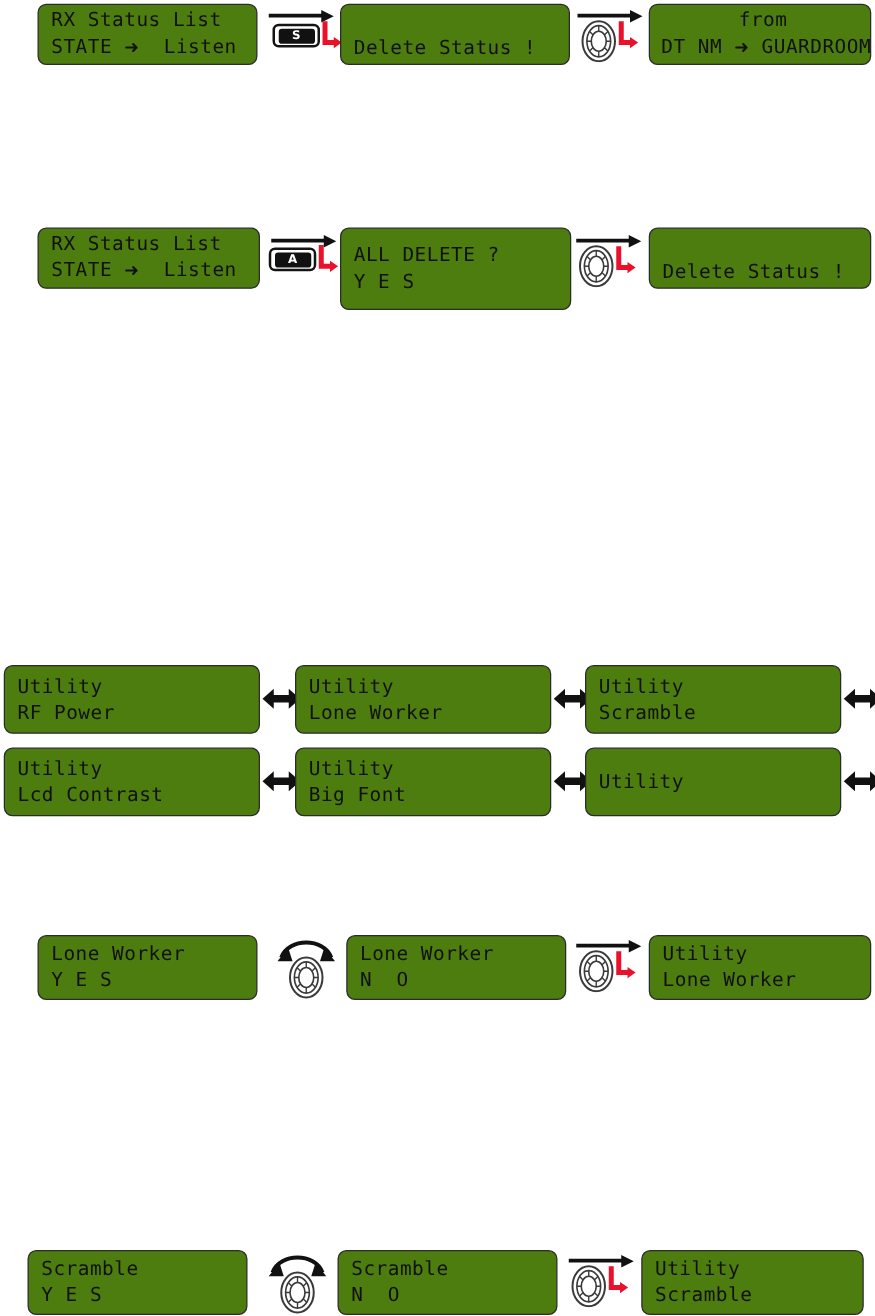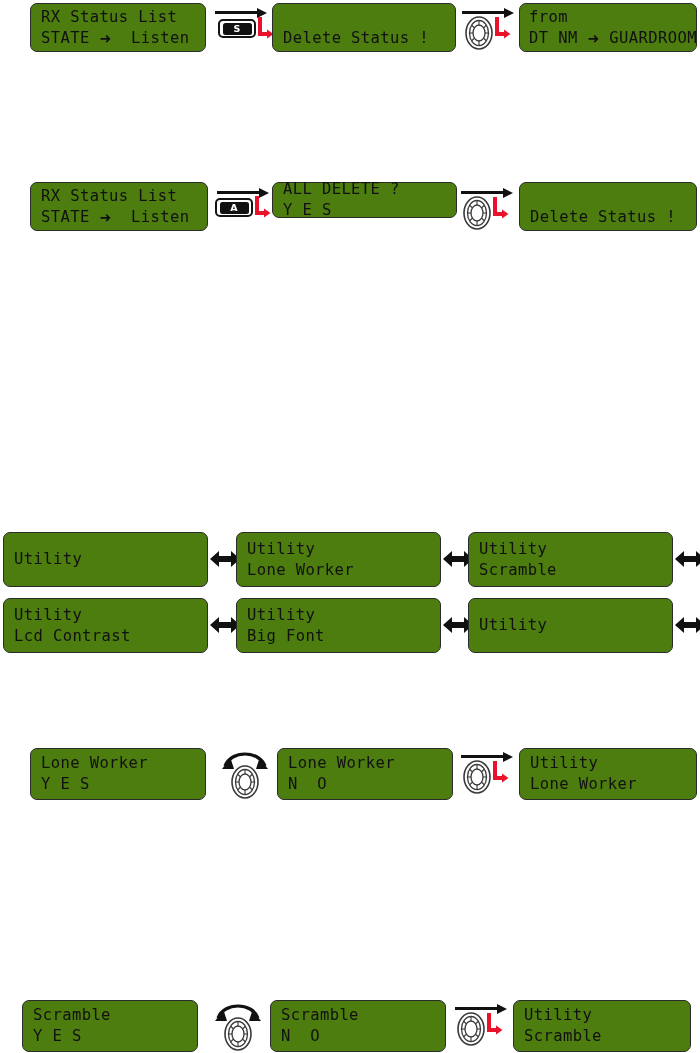--- a/index.html
+++ b/index.html
@@ -165,21 +165,21 @@
       <line x1="10.5" y1="22" x2="7.5" y2="25" stroke="#3a3a3a" stroke-width="1.1"></line>
     </svg>
   </div>
   <div class="l-arrow" style="left:494px; top:16px;">
     <svg width="17" height="26" viewBox="0 0 17 26">
       <path d="M3,1 L3,18 L12,18" stroke="#e8132b" stroke-width="4" fill="none"></path>
       <path d="M10,13.5 L16.5,18 L10,22.5 Z" fill="#e8132b"></path>
     </svg>
   </div>
 
-  <div class="lcd" style="left:519px; top:3px; width:178px; height:49px; padding-left:9px; padding-right:4px;">
+  <div class="lcd" style="left:519px; top:3px; width:178px; height:49px; padding-left:9px; padding-right:4px;text-align:center;">
     <div class="line">from</div>
     <div class="line"><span>DT NM</span> <span class="arrowglyph">➜</span> <span>GUARDROOM</span></div>
   </div>
 
   <div class="lcd" style="left:30px; top:182px; width:178px; height:49px;">
     <div class="line">RX Status List</div>
     <div class="line"><span>STATE</span> <span class="arrowglyph">➜</span>  <span>Listen</span></div>
   </div>
 
   <div class="straight-arrow" style="left:217px; top:187px; width:52px;">
@@ -192,21 +192,21 @@
       <span class="glyph">A</span>
     </div>
   </div>
   <div class="l-arrow" style="left:254px; top:195px;">
     <svg width="17" height="26" viewBox="0 0 17 26">
       <path d="M3,1 L3,18 L12,18" stroke="#e8132b" stroke-width="4" fill="none"></path>
       <path d="M10,13.5 L16.5,18 L10,22.5 Z" fill="#e8132b"></path>
     </svg>
   </div>
 
-  <div class="lcd" style="left:272px; top:182px; width:185px; height:36px;">
+  <div class="lcd" style="left:272px; top:182px; width:185px; height:66px;">
     <div class="line">ALL DELETE ?</div>
     <div class="line right">Y E S</div>
   </div>
 
   <div class="straight-arrow" style="left:461px; top:187px; width:52px;">
     <div class="shaft"></div>
     <div class="head"></div>
   </div>
 
   <div class="knob-icon" style="left:462px; top:196px;">
@@ -231,20 +231,21 @@
     </svg>
   </div>
 
   <div class="lcd" style="left:519px; top:182px; width:178px; height:49px;">
     <div class="line blank">&nbsp;</div>
     <div class="line">Delete Status !</div>
   </div>
 
   <div class="lcd" style="left:3px; top:532px; width:205px; height:55px;">
     <div class="line">Utility</div>
+    <div class="line">RF Power</div>
   </div>
   <div class="dbl-arrow" style="left:210px; top:551px; width:30px;">
     <div class="h-left"></div>
     <div class="shaft"></div>
     <div class="h-right"></div>
   </div>
 
   <div class="lcd" style="left:236px; top:532px; width:205px; height:55px;">
     <div class="line">Utility</div>
     <div class="line">Lone Worker</div>

